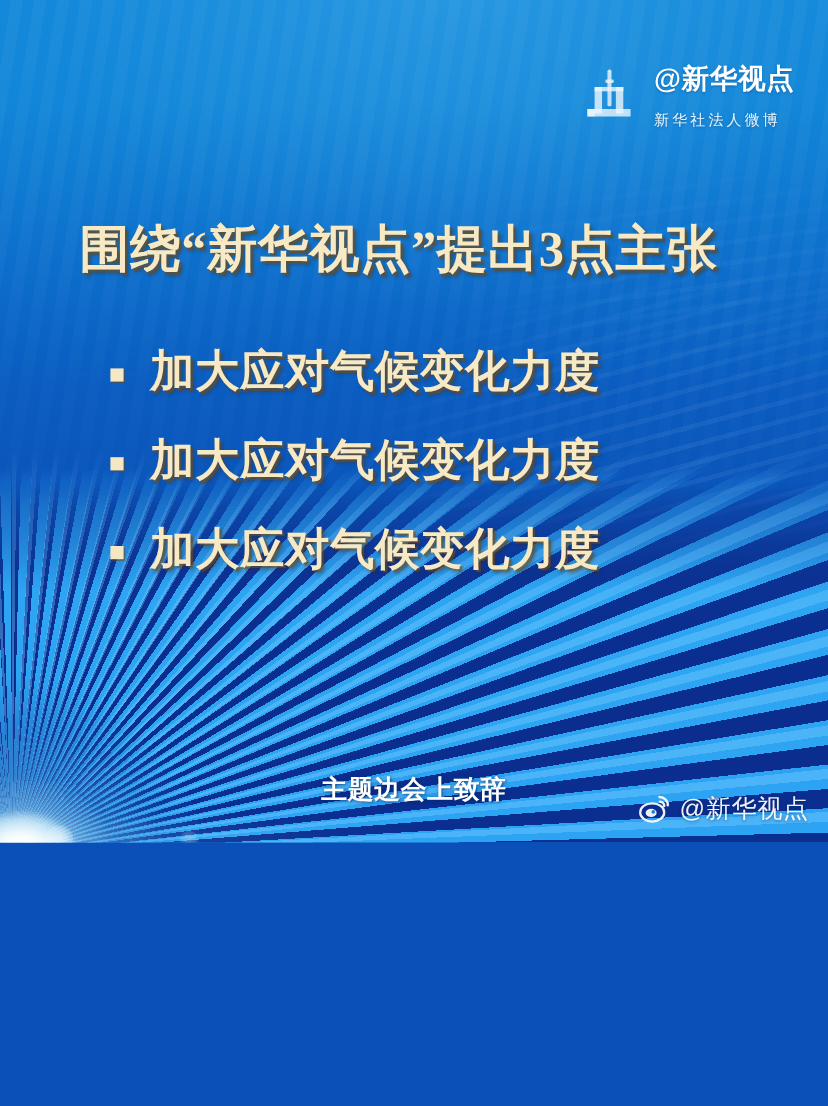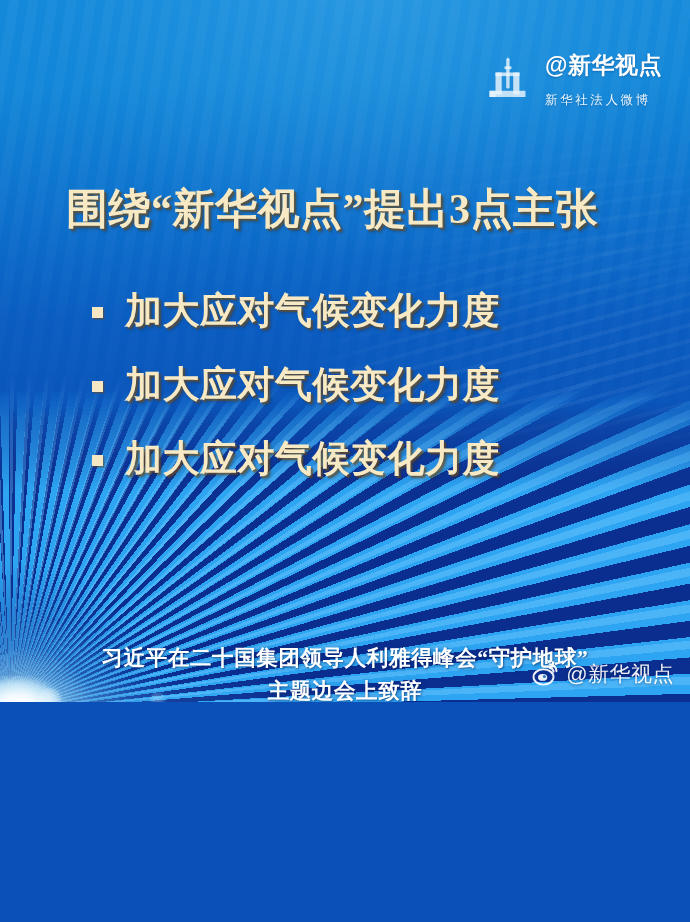--- a/index.html
+++ b/index.html
@@ -373,21 +373,20 @@
       </div>
 
       <div class="point">
         <span class="point-marker"></span>
         <span class="point-text">加大应对气候变化力度</span>
       </div>
 
     </div>
 
     <div class="caption">
-      <span class="caption-line">习近平在二十国集团领导人利雅得峰会“守护地球”</span>
       <span class="caption-line">主题边会上致辞</span>
     </div>
 
     <div class="watermark">
       <span class="wm-icon">
         <svg viewBox="0 0 26 26" width="26" height="26" aria-hidden="true">
           <ellipse cx="11.5" cy="16" rx="10" ry="7.6" fill="none" stroke="#ffffff" stroke-width="1.9"></ellipse>
           <ellipse cx="10.6" cy="16.4" rx="4.6" ry="3.4" fill="#ffffff"></ellipse>
           <circle cx="12.4" cy="15.6" r="1.5" fill="#2a7fd4"></circle>
           <path d="M17.6 3.2 c3.8 0 6.9 3.1 6.9 6.9" fill="none" stroke="#ffffff" stroke-width="2.1" stroke-linecap="round"></path>

